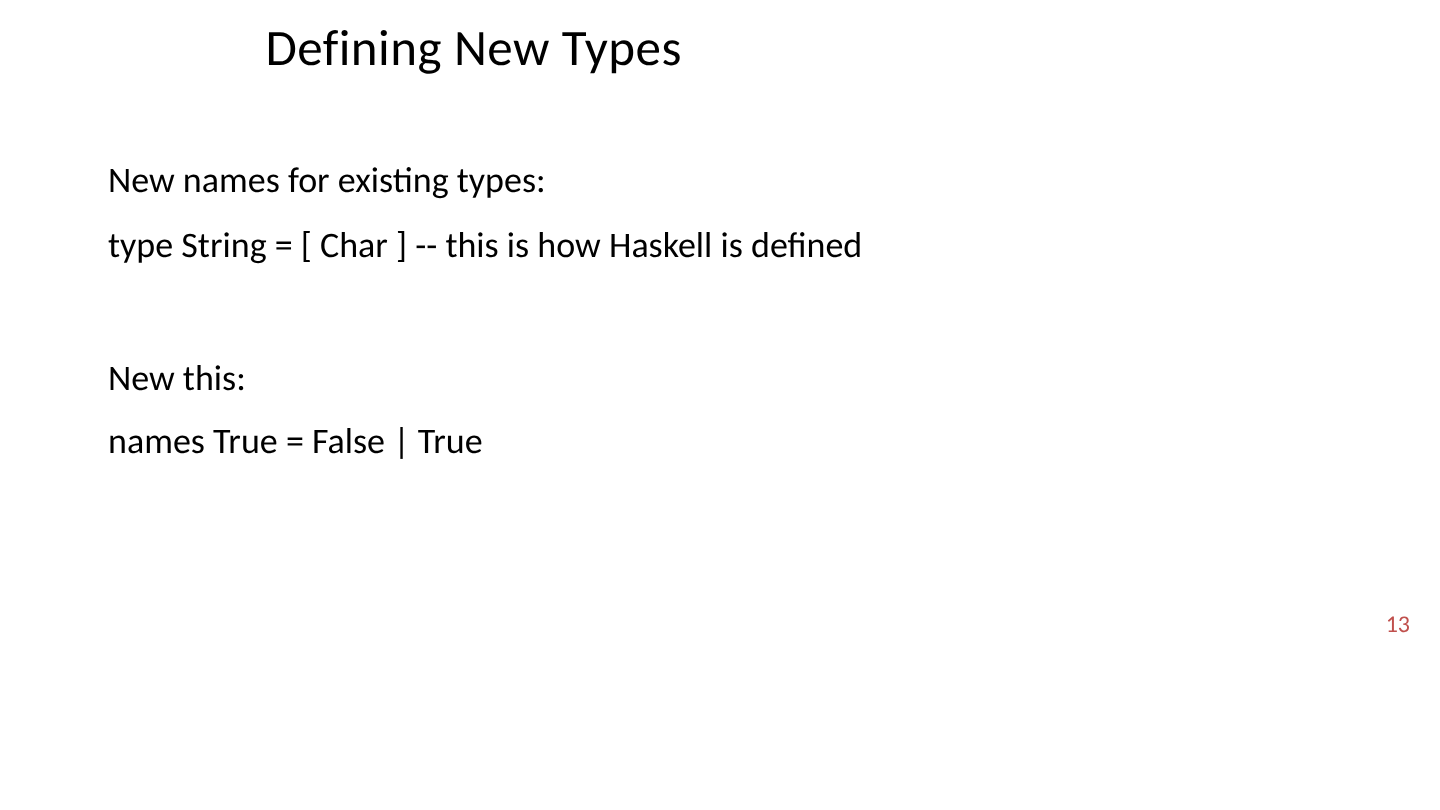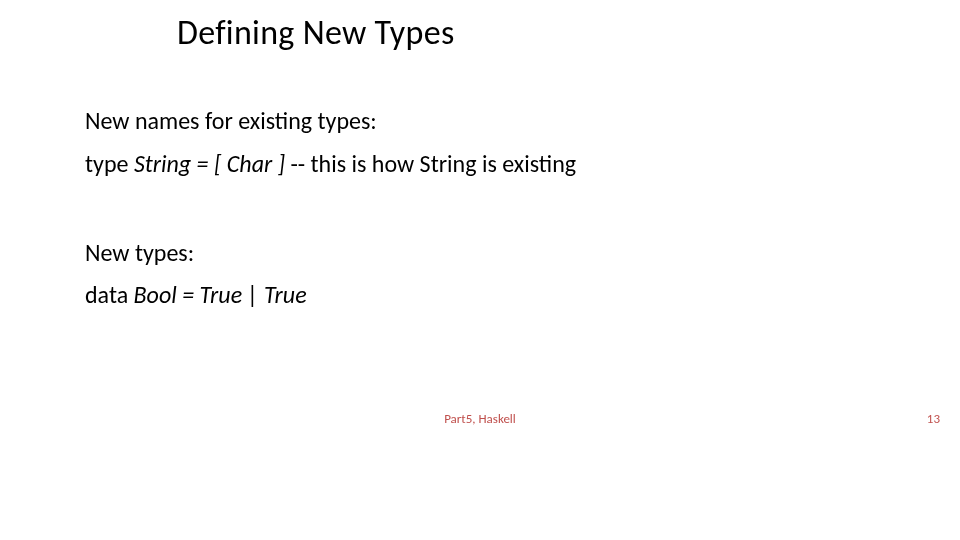--- a/index.html
+++ b/index.html
@@ -1,43 +1,42 @@
 <!DOCTYPE html>
 <html><head>
 <meta charset="utf-8">
 <style>
   * { margin: 0; padding: 0; box-sizing: border-box; }
   html, body { width: 960px; height: 540px; background: #fff; font-family: Calibri, "Segoe UI", Arial, sans-serif; color: #000; overflow: hidden; }
   .slide { position: relative; width: 960px; height: 436px; }
   .title { position: absolute; top: 12px; left: 177px; font-size: 34px; font-weight: 400; letter-spacing: 0.3px; }
   .body { position: absolute; top: 104px; left: 72px; width: 820px; font-size: 24px; line-height: 1.45; }
-  .body p { margin-bottom: 8px; margin-left: 13px; }
+  .body p { margin-bottom: 8px; }
   .b { font-weight: 400; }
-  .i { font-style: italic; }
+  .i { }
   .gap { height: 46px; }
   .footer-center { position: absolute; bottom: 10px; left: 0; width: 100%; text-align: center; font-size: 13px; color: #c0504d; }
-  .footer-right { position: absolute; bottom: 10px; right: 20px; font-size: 13px; color: #c0504d; }
+  .footer-right { position: absolute; bottom: 10px; right: 20px; font-size: 16px; color: #c0504d; }
 </style>
 </head>
 <body>
 
 <div class="slide">
 
   <div class="title">Defining New Types</div>
 
   <div class="body">
     <p>New names for existing types:</p>
     <p>
-      <span class="b">type</span><span class="i"> String = [ Char ]</span><span>   -- this is how String  is existing</span>
+      <span class="b">type</span><span class="i"> String = [ Char ]</span><span>   -- this is how Haskell  is defined</span>
     </p>
 
     <div class="gap"></div>
 
-    <p>New types:</p>
+    <p>New this:</p>
     <p>
-      <span class="b">data</span><span class="i"> Bool = True | True</span>
+      <span class="b">names</span><span class="i"> True = False | True</span>
     </p>
   </div>
 
-  <div class="footer-center">Part5, Haskell</div>
   <div class="footer-right">13</div>
 
 </div>
 
 </body></html>

